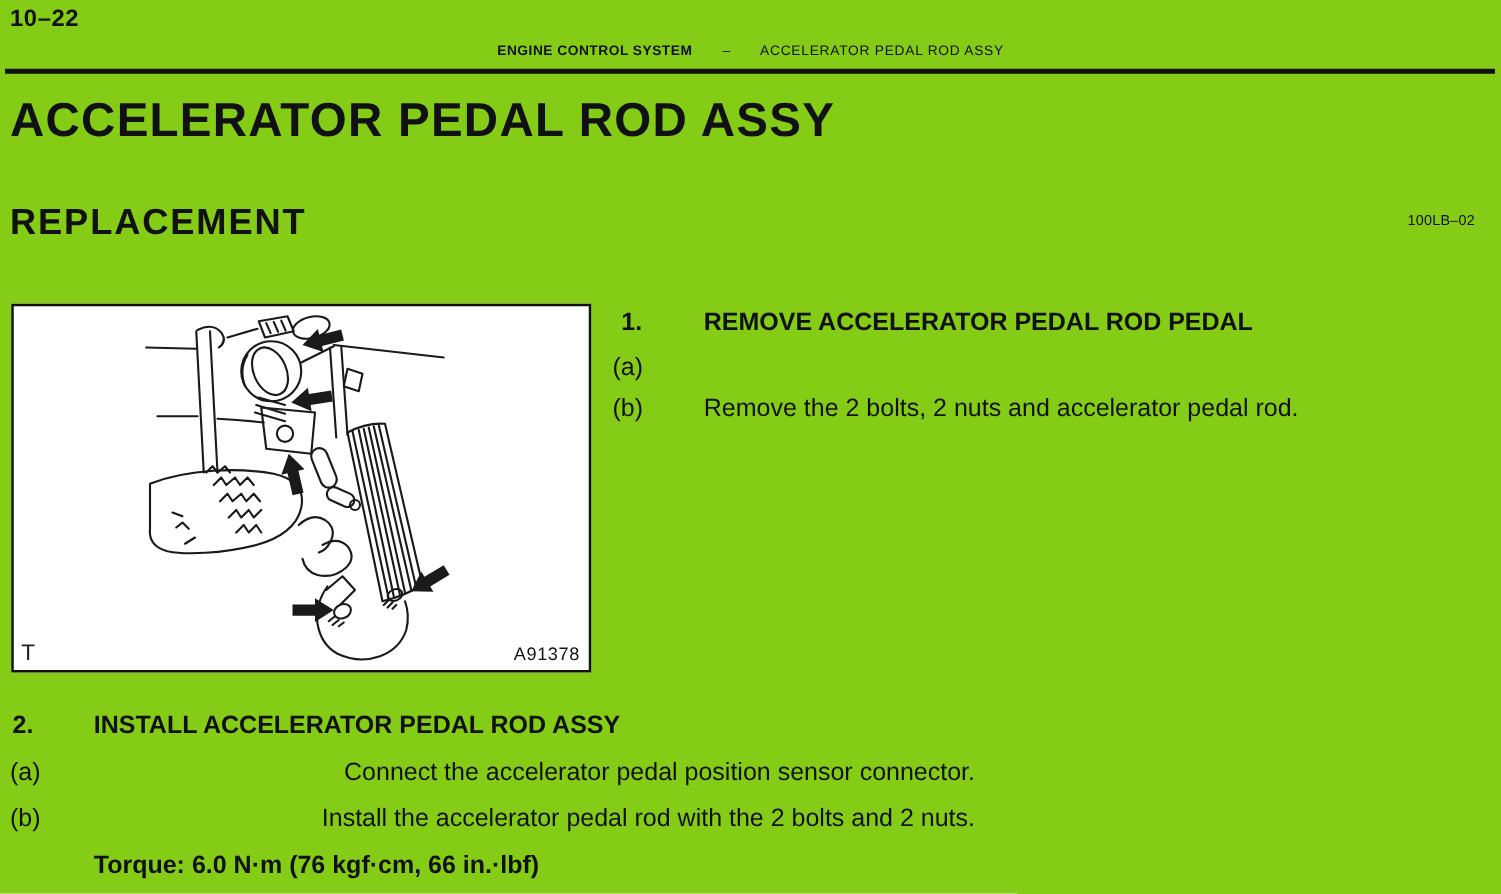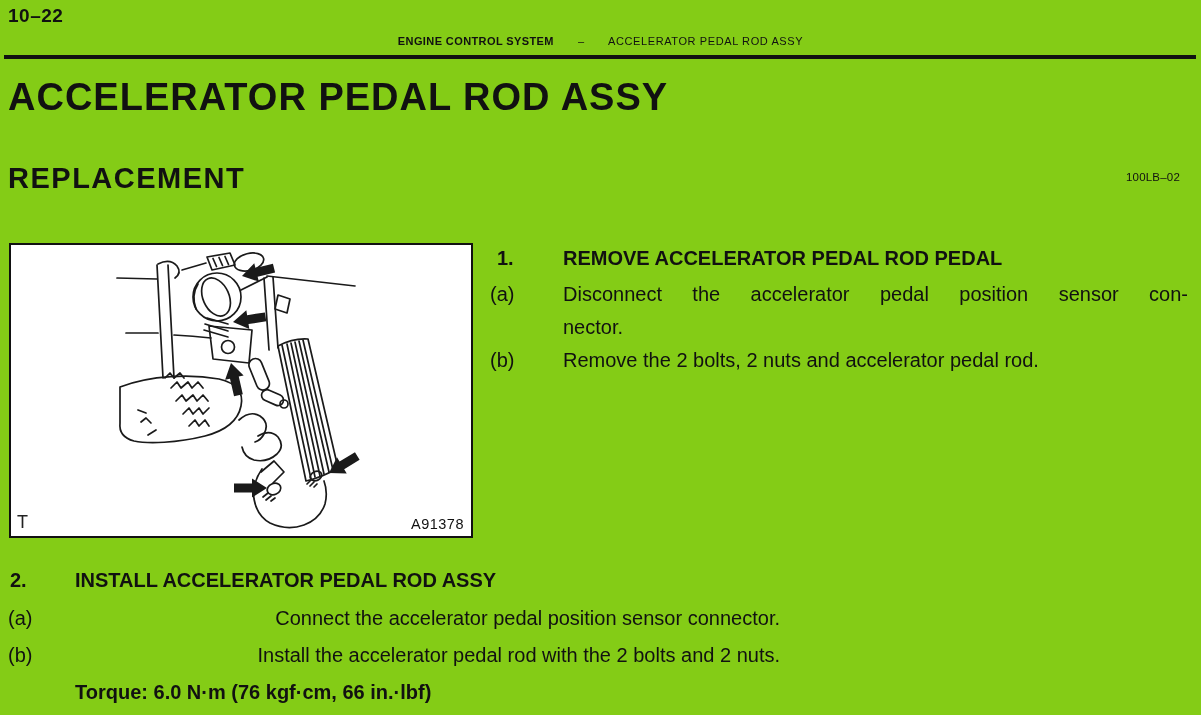--- a/index.html
+++ b/index.html
@@ -126,24 +126,20 @@
   </div>
 
   <div class="step step-1">
     <div class="step-heading">
       <span class="num">1.</span>
       <span class="txt">REMOVE ACCELERATOR PEDAL ROD PEDAL</span>
     </div>
     <div class="items">
       <div class="item">
         <span class="label">(a)</span>
-        <div class="lines">
-          <div class="line justified">Disconnect the accelerator pedal position sensor con-</div>
-          <div class="line">nector.</div>
-        </div>
       </div>
       <div class="item">
         <span class="label">(b)</span>
         <div class="lines">
           <div class="line">Remove the 2 bolts, 2 nuts and accelerator pedal rod.</div>
         </div>
       </div>
     </div>
   </div>
 

